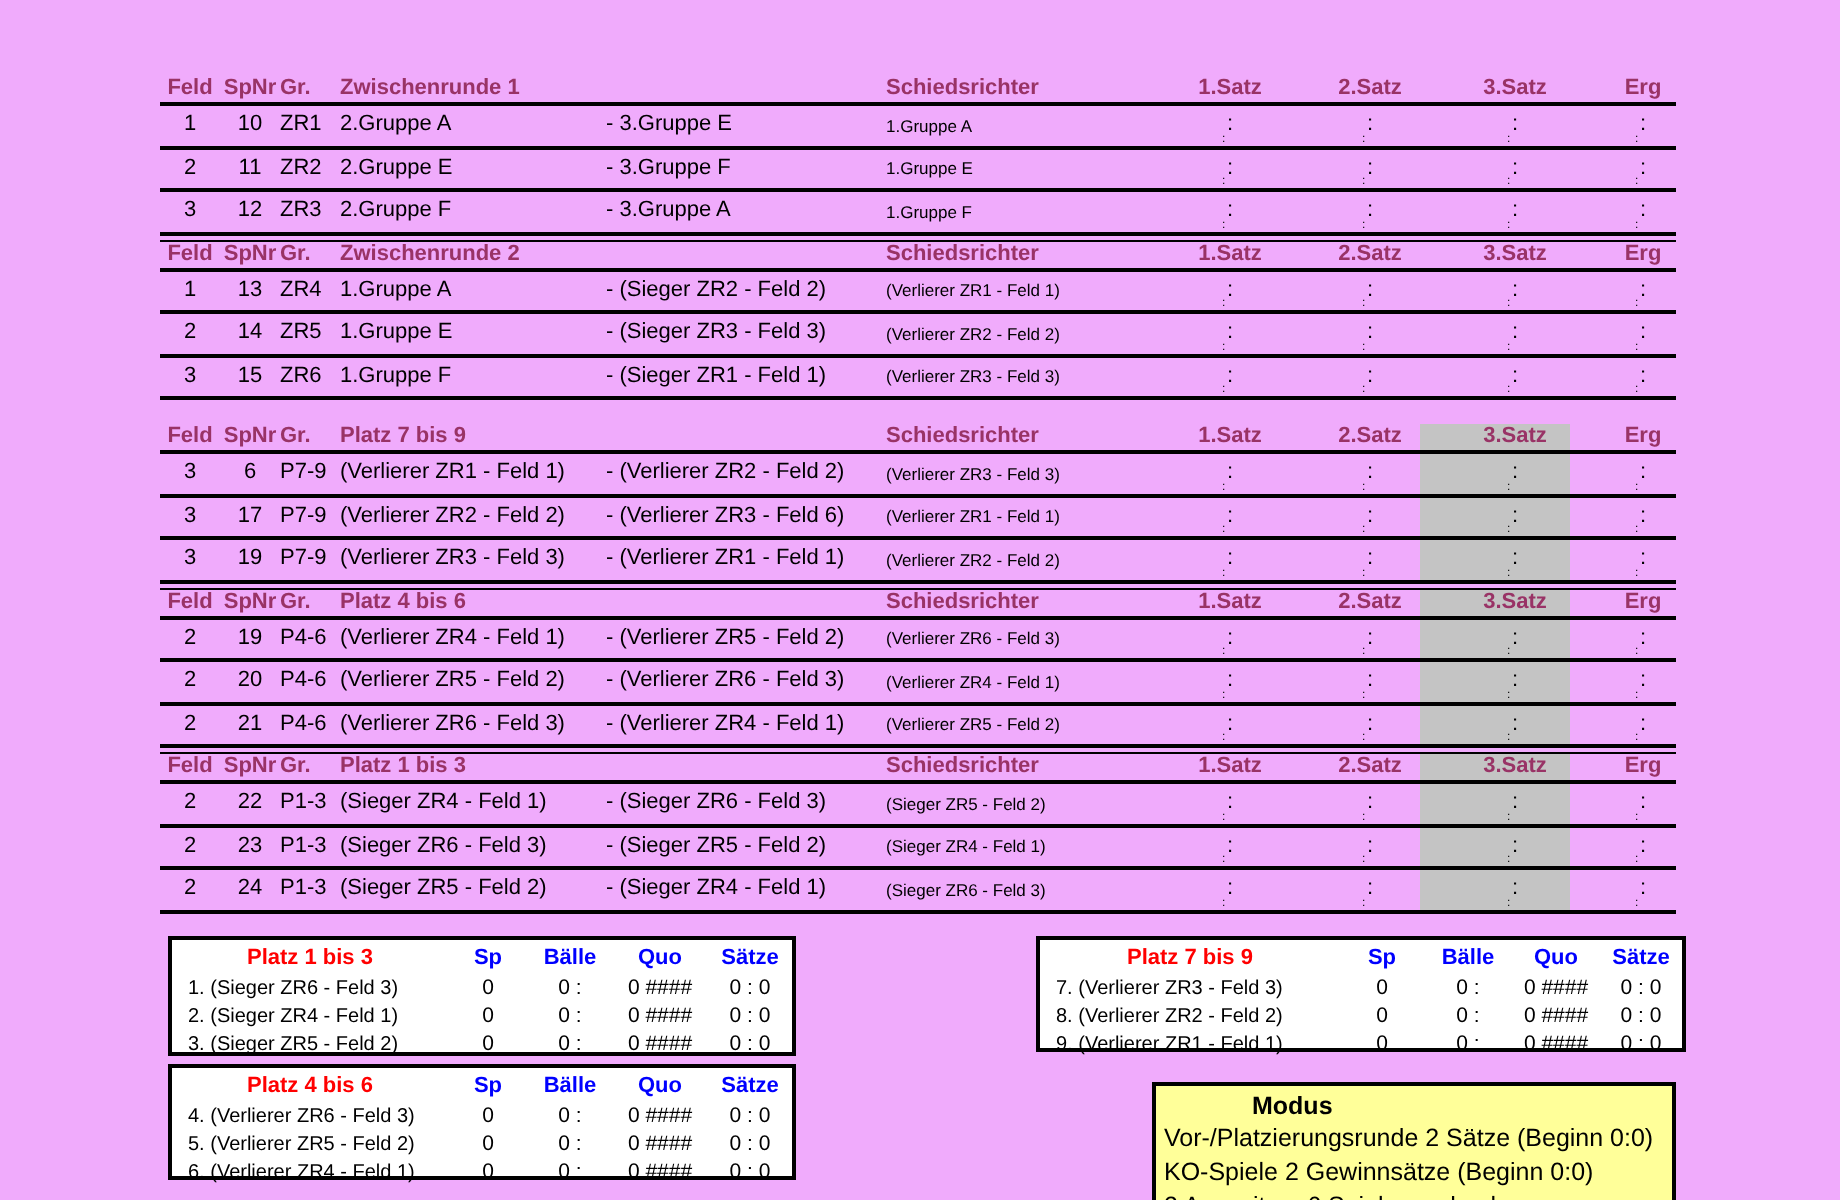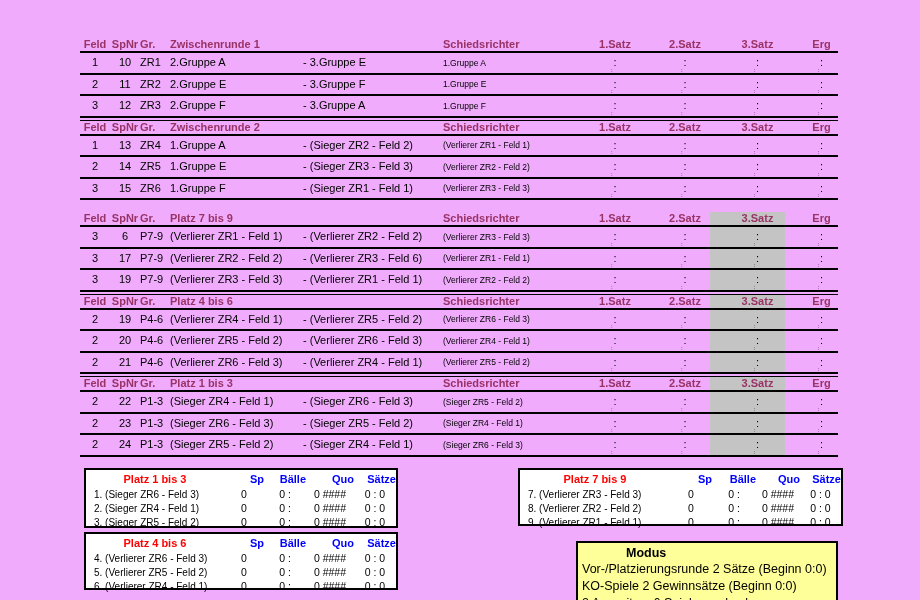--- a/index.html
+++ b/index.html
@@ -24,21 +24,21 @@
            justify-content:center; padding-left:20px; }
   .score .sub { position:absolute; bottom:0; left:calc(50% + 6px); font-size:6px; line-height:5px; }
   .shade .s3 { background:#C4C4C4; }
 
   
   .stbox { position:absolute; border:2px solid #000; background:#fff; padding-top:1px; }
   .st-row { display:grid; grid-template-columns:138px 40px 42px 48px auto; align-items:center; height:14px; }
   .stbox.wide .st-row { grid-template-columns:150px 42px 44px 44px auto; }
   .st-row.sthead { height:16px; }
   .st-title { color:#FF0000; font-weight:bold; font-size:11px; text-align:center; white-space:nowrap; }
-  .st-colh { color:#0000FF; font-weight:bold; font-size:11px; text-align:right; }
+  .st-colh { color:#0000FF; font-weight:bold; font-size:11px; text-align:center; }
   .st-label { font-size:10px; padding-left:8px; white-space:nowrap; }
   .st-val { font-size:10.5px; text-align:center; white-space:nowrap; }
   #standings-p13 { left:84px; top:468px; width:314px; height:60px; }
   #standings-p46 { left:84px; top:532px; width:314px; height:58px; }
   #standings-p79 { left:518px; top:468px; width:325px; height:58px; }
 
   
   .modus { position:absolute; left:576px; top:541px; width:262px; background:#FFFF99;
            border:2px solid #000; padding:2px 4px; }
   .m-title { font-weight:bold; font-size:12.5px; line-height:16px;margin-left:44px; }

